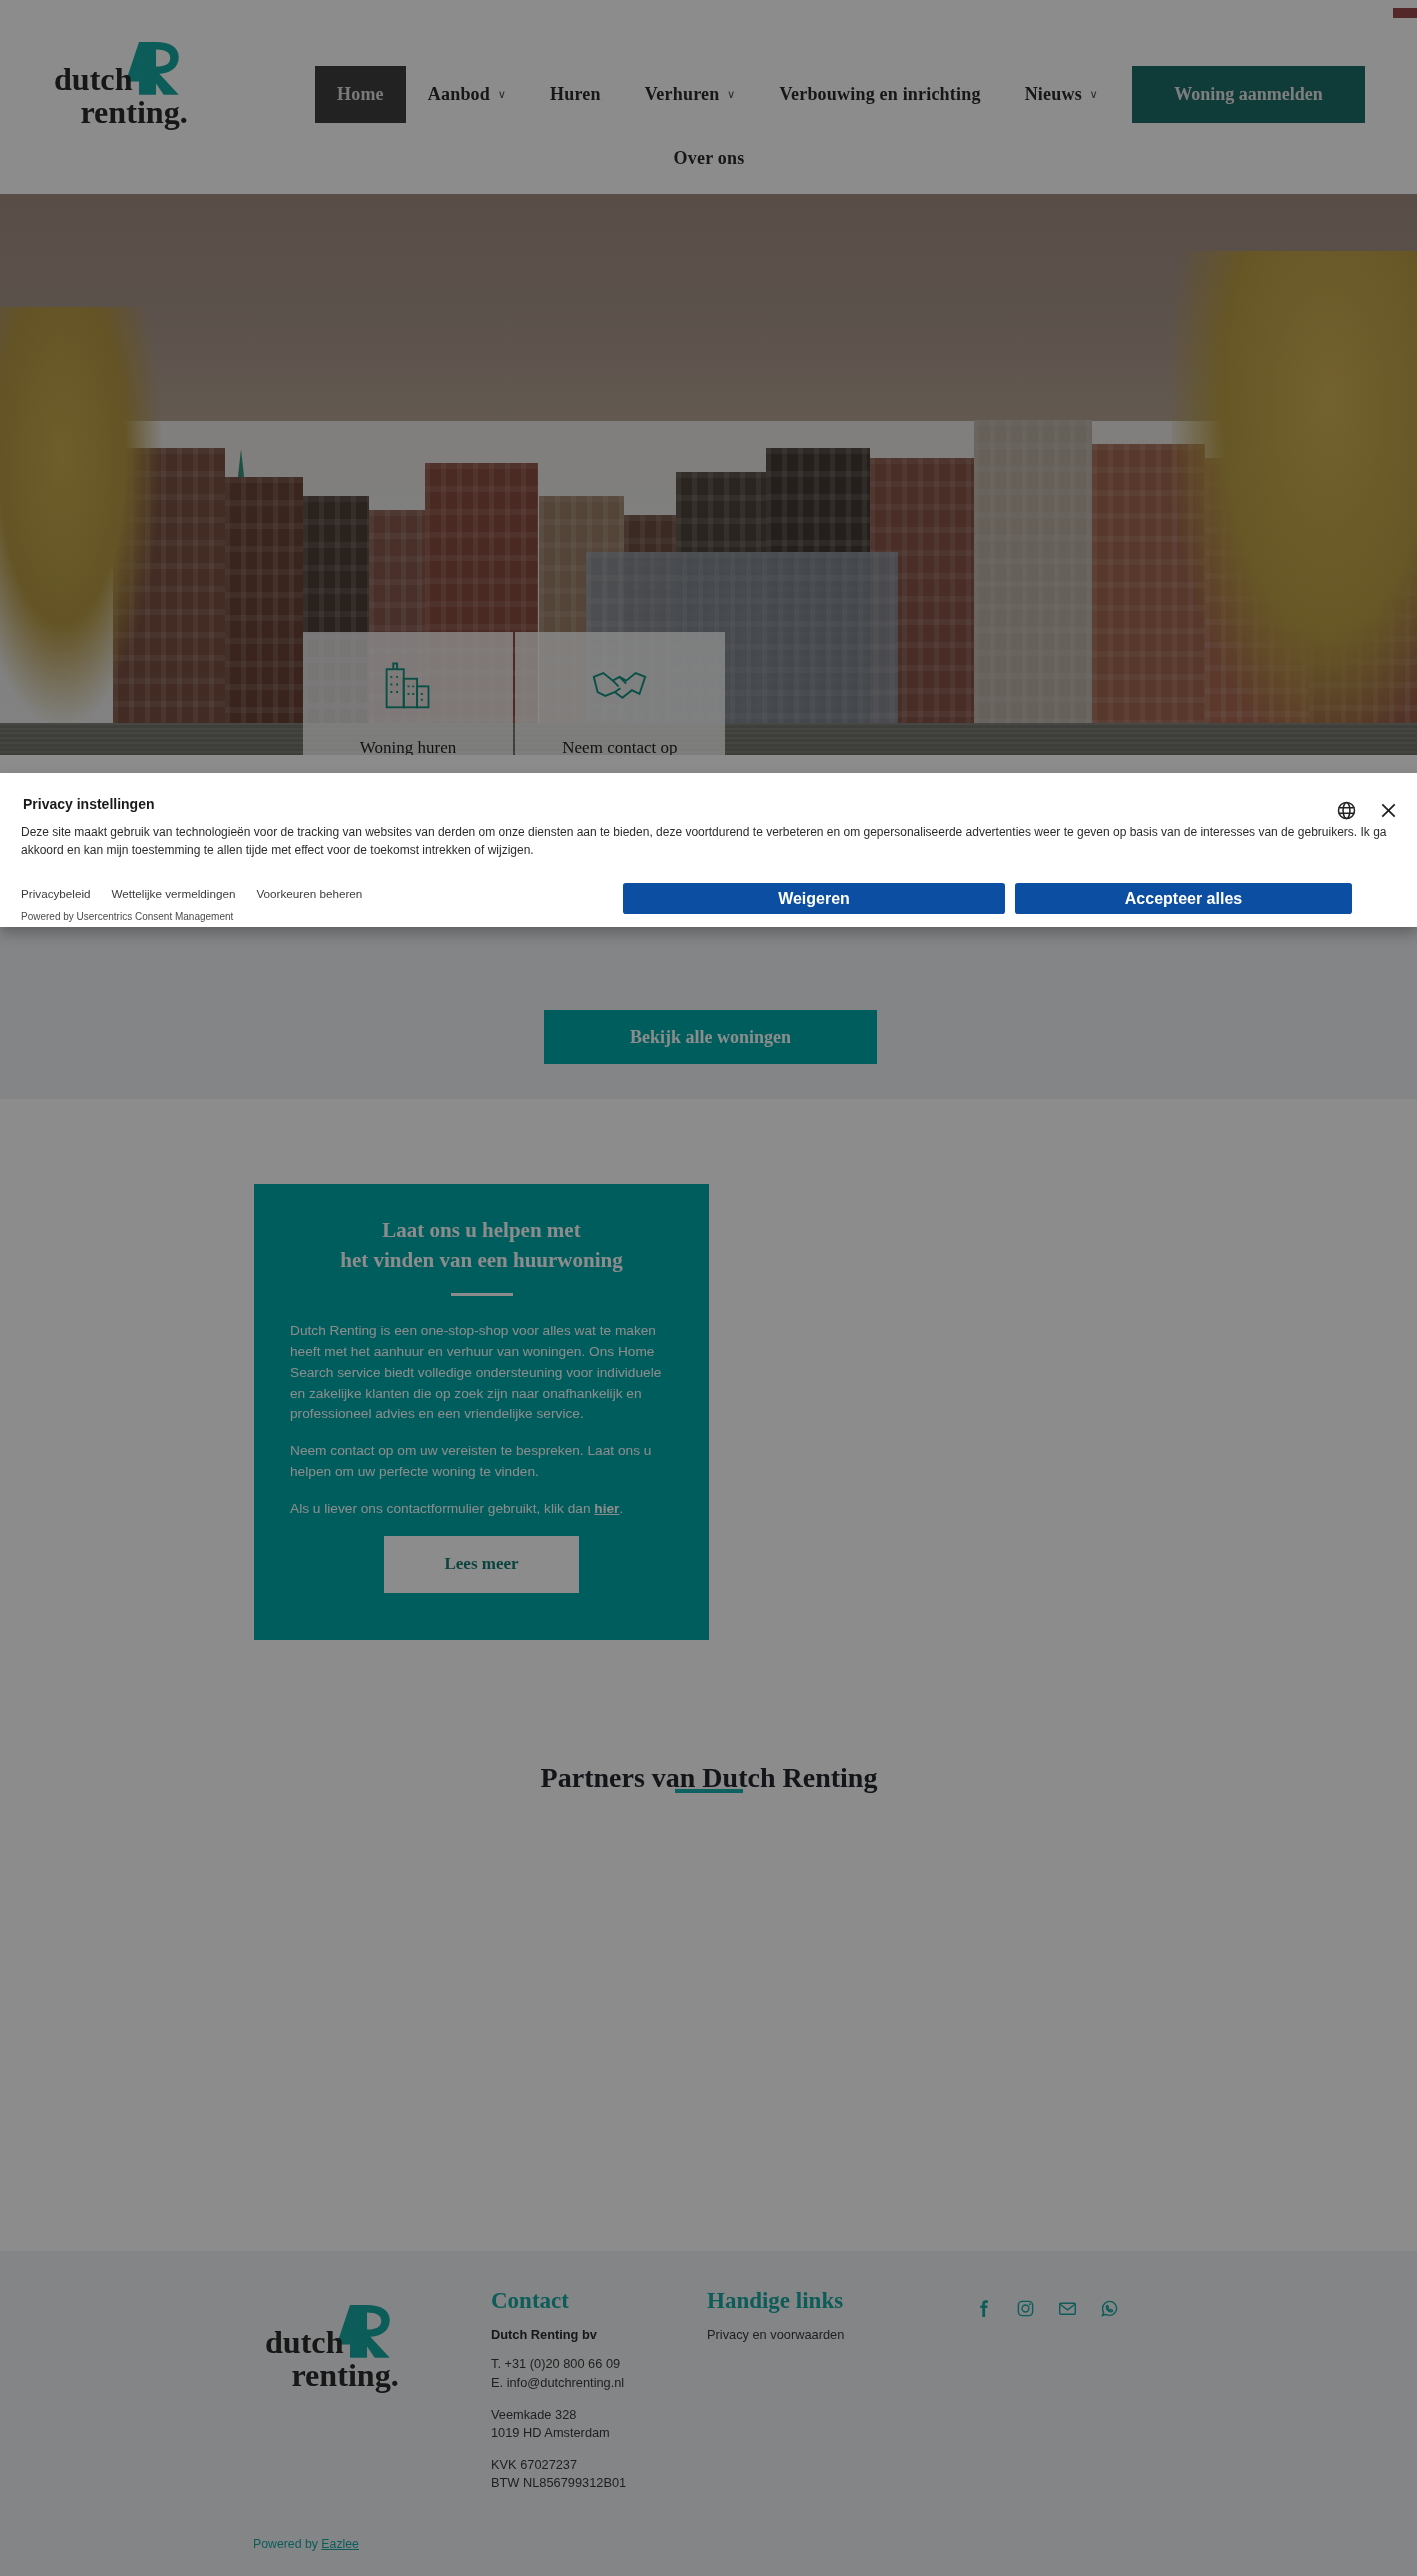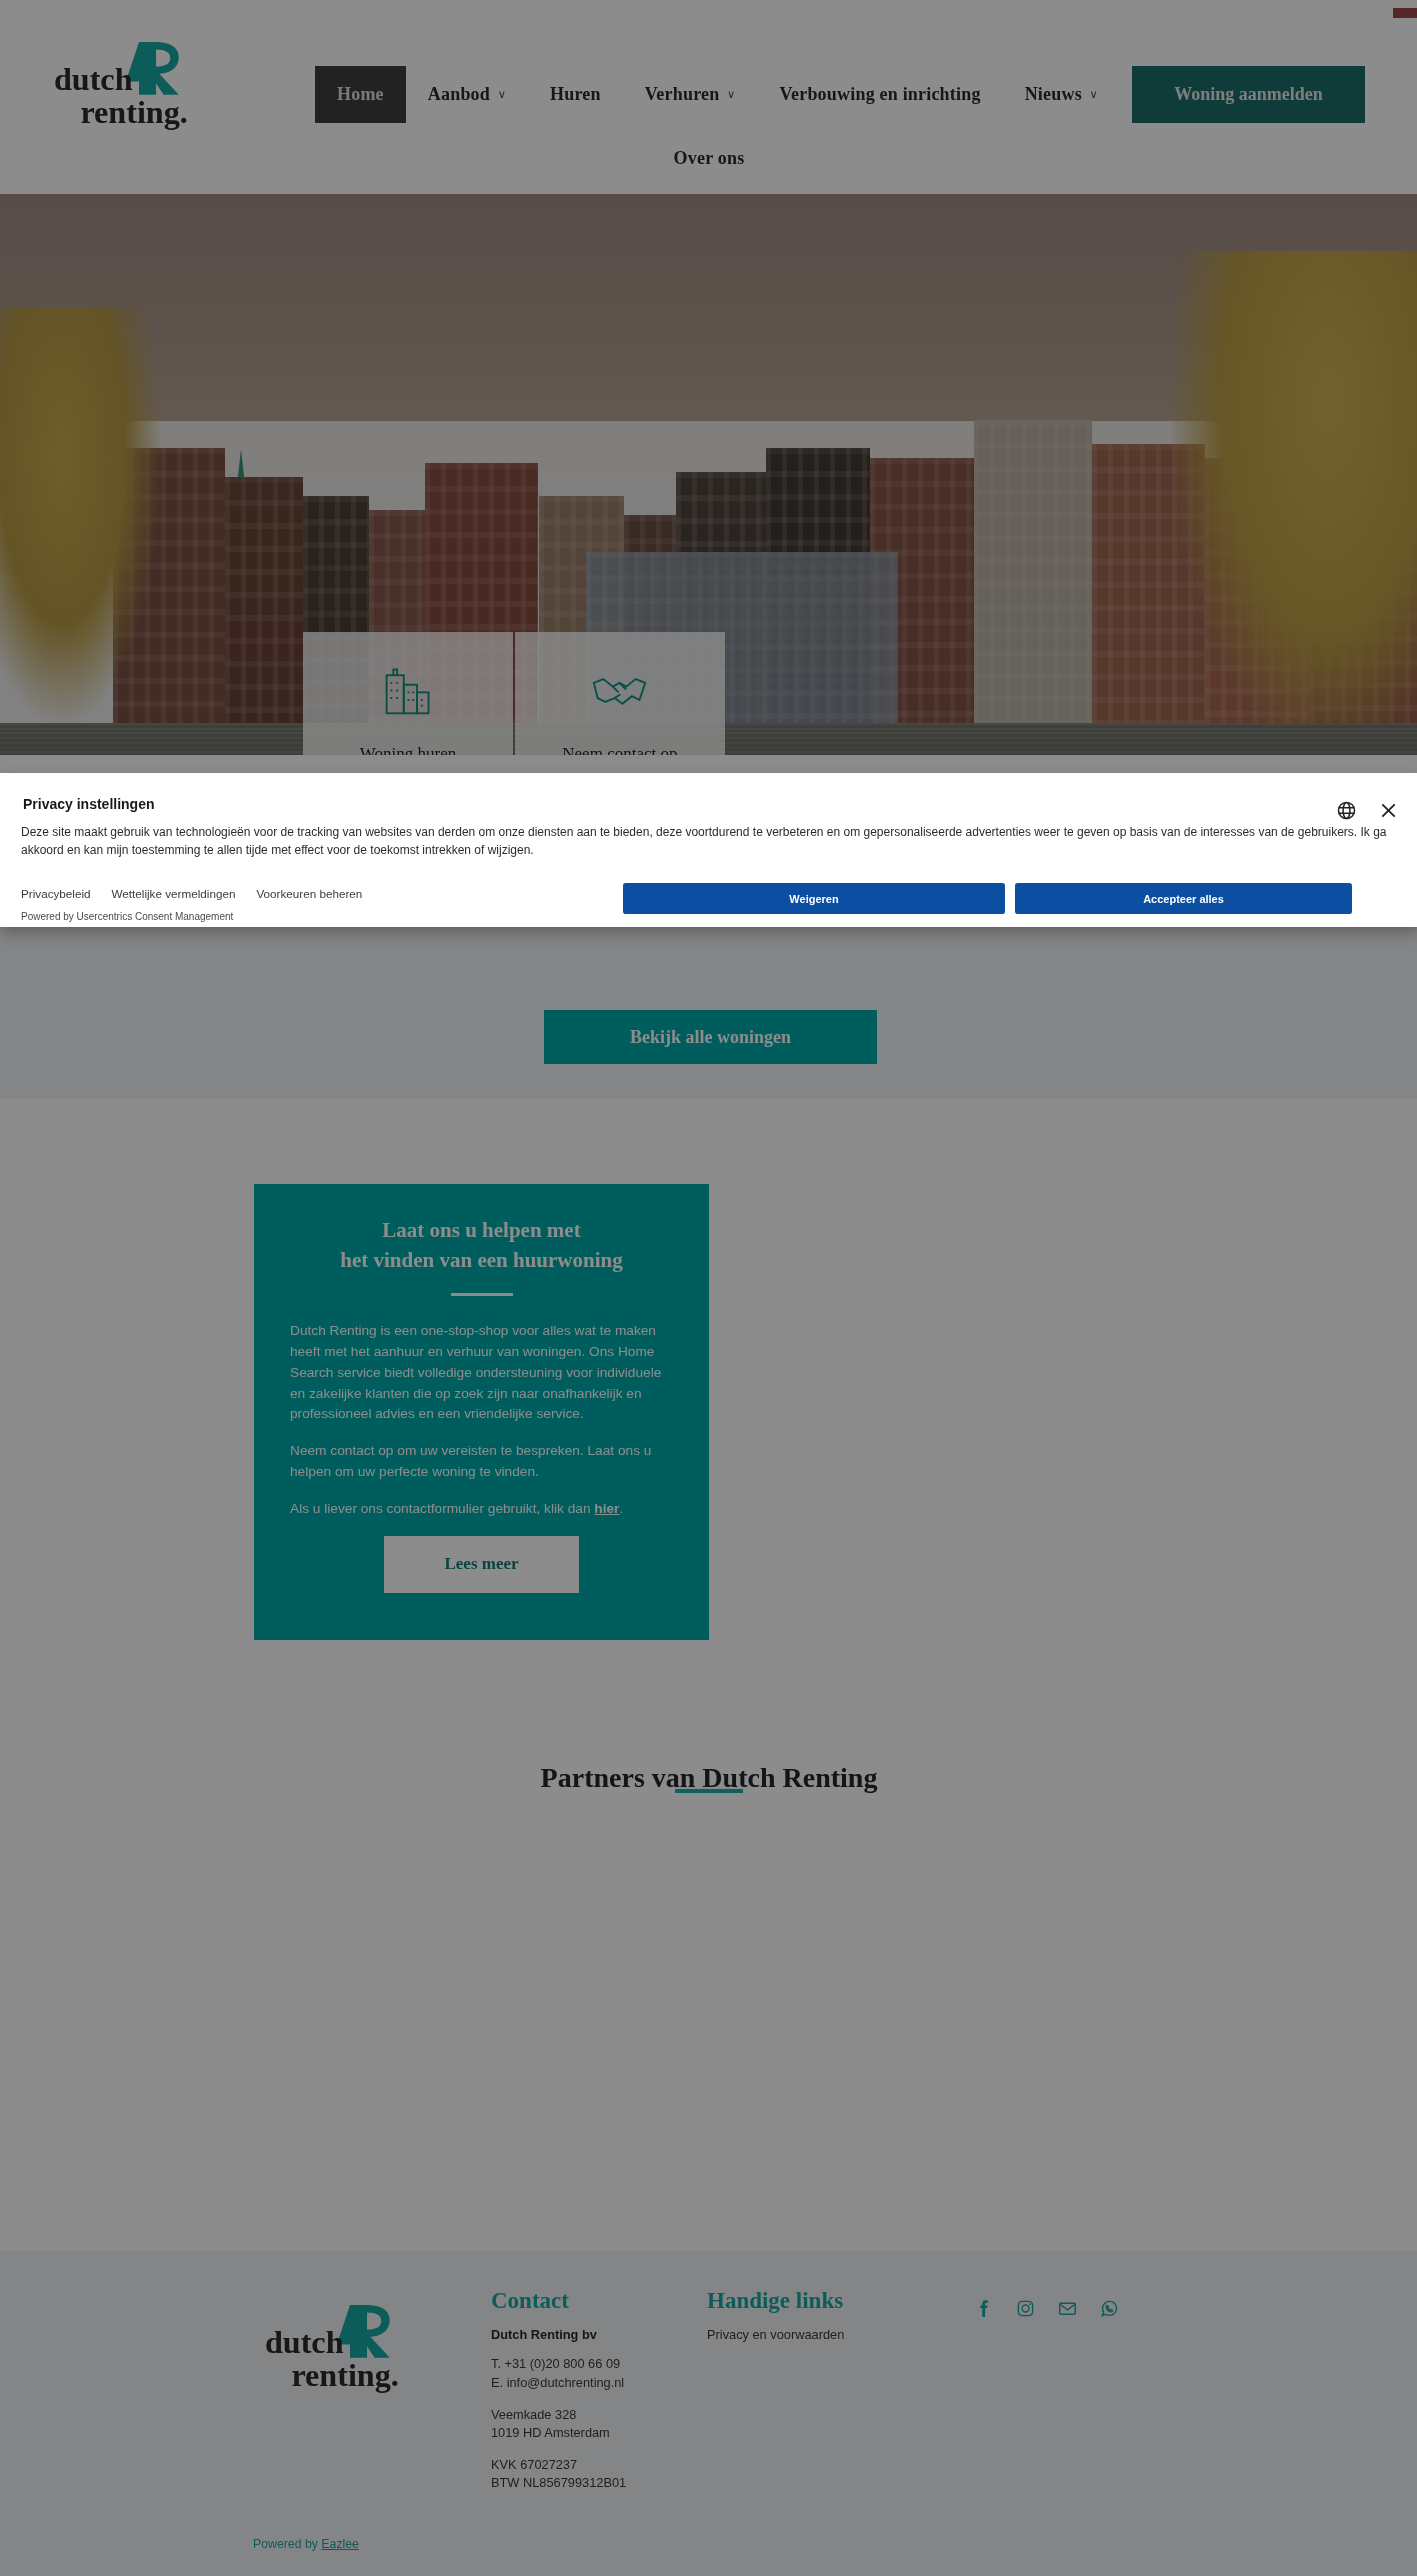--- a/index.html
+++ b/index.html
@@ -87,21 +87,21 @@
   .spire{position:absolute;left:230px;top:142px;width:0;height:0;
     border-left:11.3px solid transparent;border-right:11.3px solid transparent;border-bottom:99px solid #2e9c82;}
   .hero-tint{position:absolute;inset:0;background:linear-gradient(180deg, rgba(120,100,80,.18), rgba(80,80,80,.10));}
 
   .hero-cards {
     position: absolute; left: 303px; top: 438px; display: flex; gap: 1.9px; z-index: 3;
   }
   .hero-card {
     width: 210px; height: 161px; background: rgba(255,255,255,.80);
     display: flex; flex-direction: column; align-items: center; justify-content: flex-start;
-    padding-top: 28px; cursor: pointer;
+    padding-top: 22px; cursor: pointer;
   }
   .hero-card .ic { width: 59px; height: 59px; color: #13907f; }
   .hero-card .lbl {
     margin-top: 24.6px; font-family: "Liberation Serif", serif;
     font-size: 17px; font-weight: 400; color: #1f1f1f; white-space: nowrap;
   }
 
   
   .listings {
     position: absolute; top: 926px; left: 0; width: 1418px; height: 173px;
@@ -167,21 +167,21 @@
     background: #ffffff; z-index: 60; box-shadow: 0 5.7px 13.2px rgba(0,0,0,.28);
     font-family: "Liberation Sans", sans-serif;
   }
   .consent-title { position: absolute; left: 23px; top: 23px; font-size: 14px; font-weight: 700; color: #1a1a1a; }
   .consent-text { position: absolute; left: 21px; top: 50px; width: 1371px; font-size: 12px; color: #2b2b2b; line-height: 1.5; }
   .consent-row-links { position: absolute; left: 21px; top: 114px; display: flex; gap: 21px; font-size: 11.7px; color: #3b3b3b; }
   .consent-row-links span { cursor: pointer; }
   .consent-powered { position: absolute; left: 21px; top: 138px; font-size: 10px; color: #4a4a4a; }
   .consent-btn {
     position: absolute; top: 110px; height: 31px; background: #0b4ea2; color: #ffffff;
-    border: none; border-radius: 2.8px; font-size: 11px; font-weight: 700; cursor: pointer;
+    border: none; border-radius: 2.8px; font-size: 16px; font-weight: 700; cursor: pointer;
     font-family: "Liberation Sans", sans-serif;
   }
   .btn-deny { left: 623px; width: 382px; }
   .btn-accept { left: 1015px; width: 337px; }
   .consent-icons { position: absolute; right: 19px; top: 26.5px; display: flex; gap: 21px; }
   .consent-icons span { cursor: pointer; color: #222; }
 </style>
 </head>
 <body>
 

